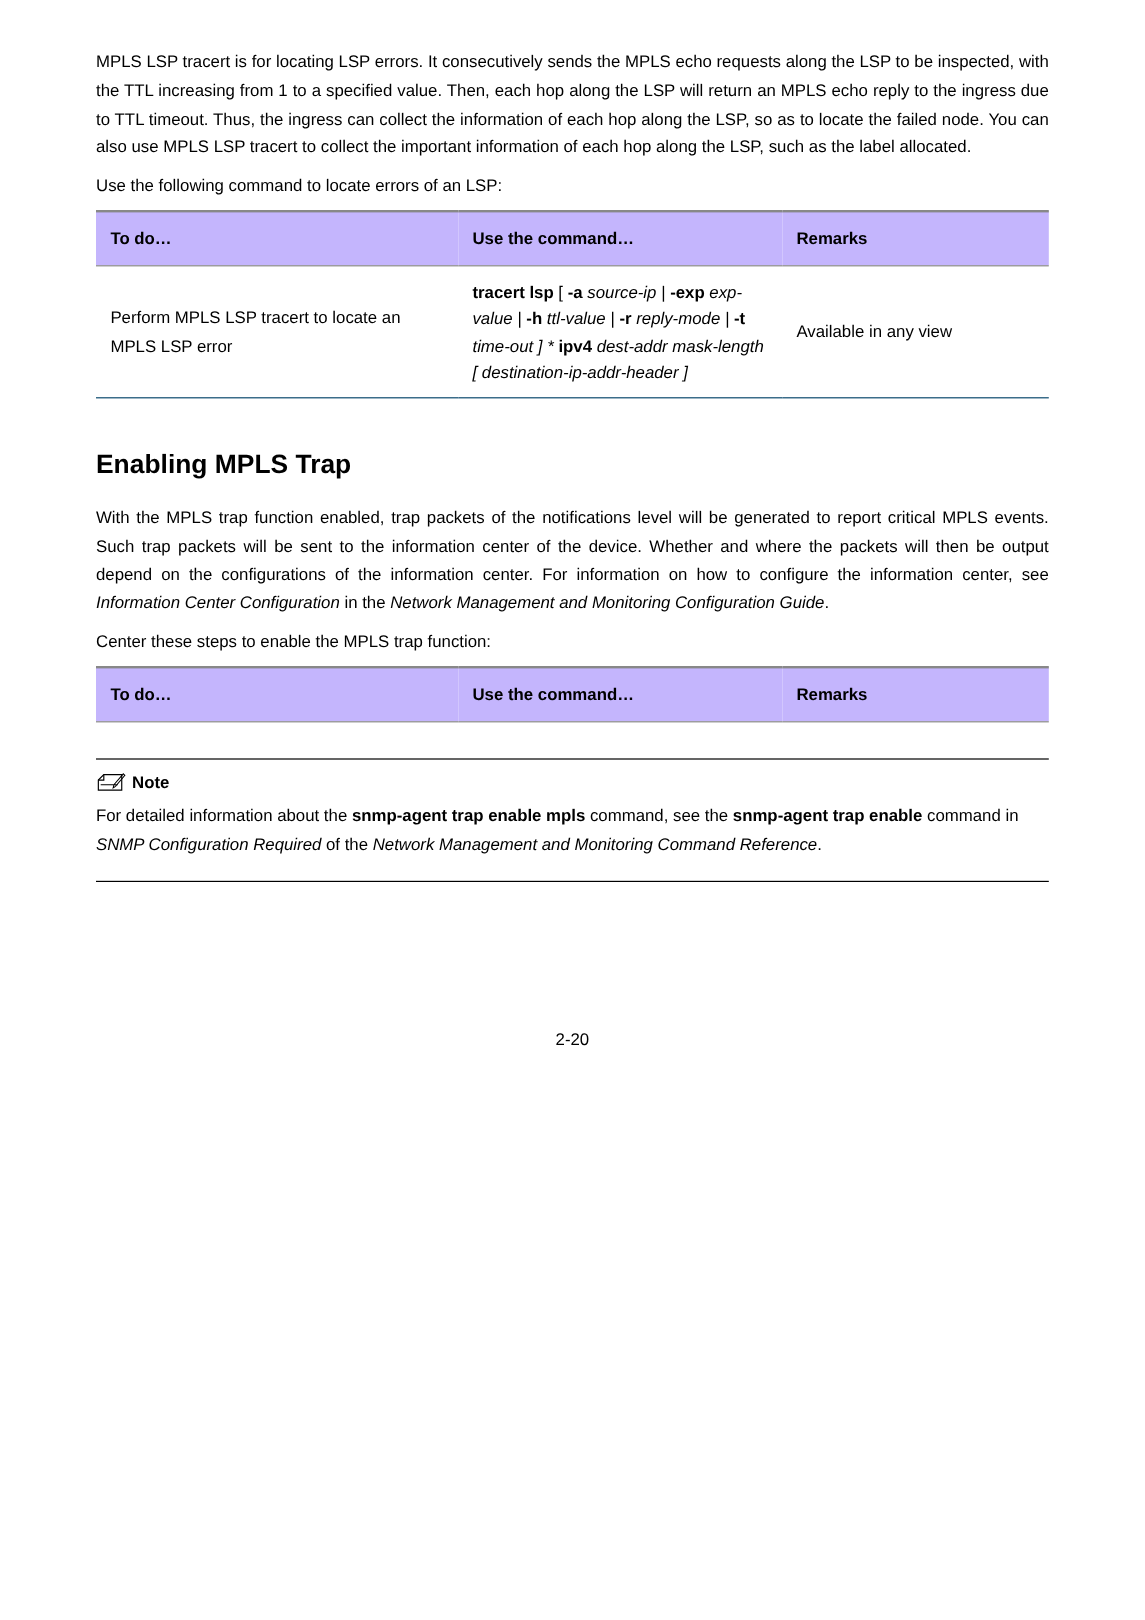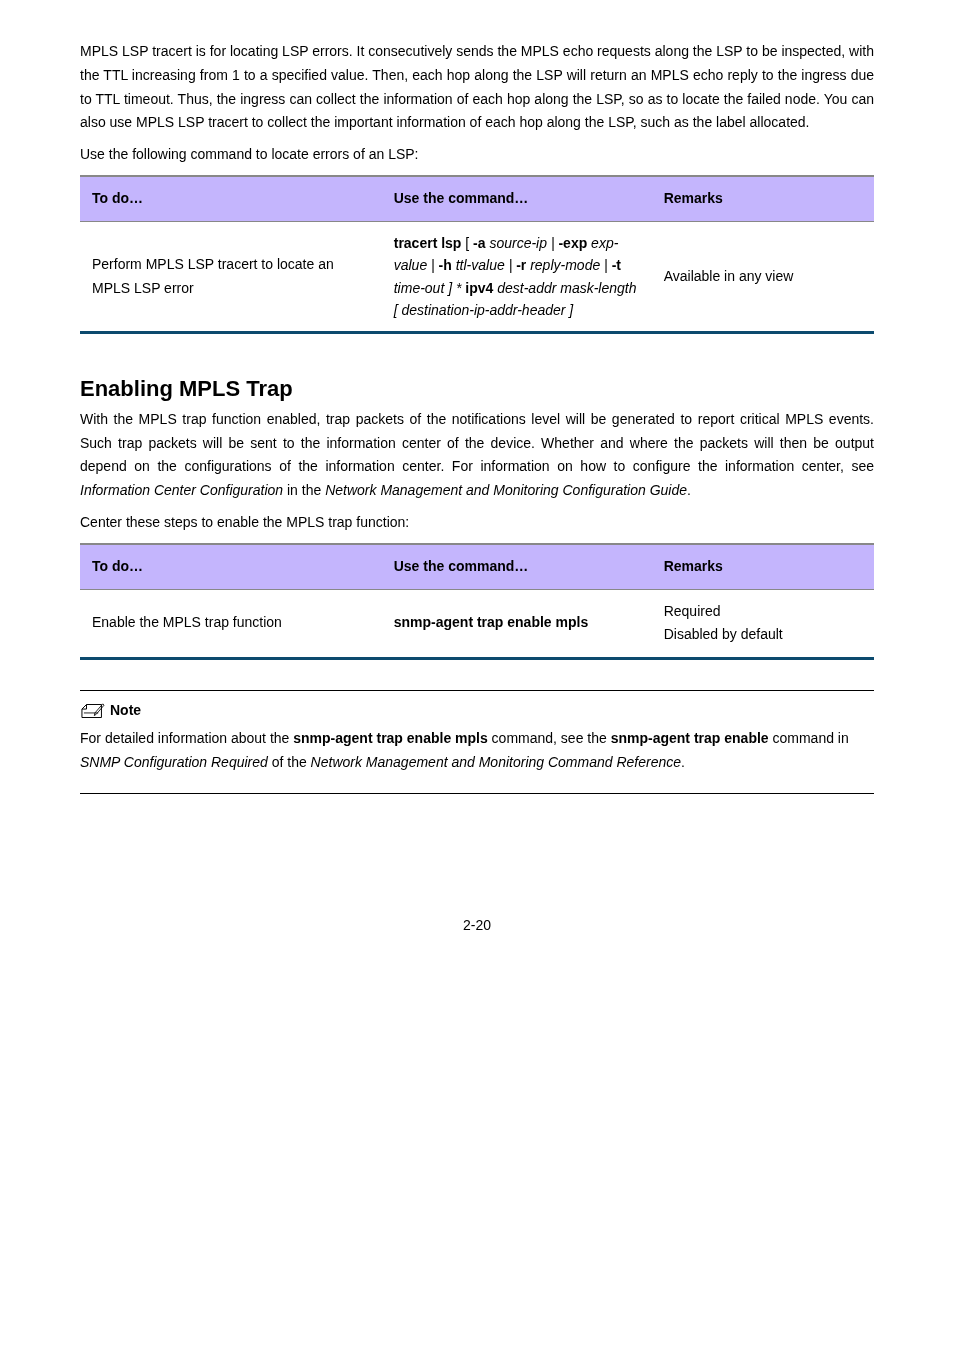--- a/index.html
+++ b/index.html
@@ -25,32 +25,33 @@
   }
   th {
     background: #c4b5fd;
     border-top: 2px solid #888;
     border-bottom: 1px solid #888;
     padding: 10px 12px;
     text-align: left;
     font-weight: bold;
   }
   td {
-    border-bottom: 3px solid #0c4a6e;
+    border-bottom: 1px solid #0c4a6e;
     padding: 10px 12px;
     vertical-align: middle;
     text-align: left;
   }
   td.cmd {
     line-height: 1.6;
   }
   .section-heading {
     font-size: 22px;
     font-weight: bold;
     margin-top: 36px;
+    margin-bottom: 14px;
   }
   .note-sep {
     border: none;
     border-top: 1px solid #000;
     margin: 18px 0 8px 0;
   }
   .note-line {
     display: flex;
     align-items: center;
     margin-bottom: 4px;
@@ -104,28 +105,20 @@
 
 <div class="paragraph">Center these steps to enable the MPLS trap function:</div>
 
 <table>
   <tbody>
       <tr>
     <th style="width:38%">To do…</th>
     <th style="width:34%">Use the command…</th>
     <th style="width:28%">Remarks</th>
   </tr>
-  <tr>
-    <td>Enable the MPLS trap function</td>
-    <td><b>snmp-agent trap enable mpls</b></td>
-    <td>
-      <div>Required</div>
-      <div>Disabled by default</div>
-    </td>
-  </tr>
 </tbody>
   </table>
 
 <hr class="note-sep">
 <div class="note-line">
   <svg class="note-icon" viewBox="0 0 40 30">
     <path d="M3 25 L33 25 L33 5 L10 5 L3 12 Z" fill="none" stroke="#000" stroke-width="1.5"></path>
     <path d="M10 5 L10 12 L3 12" fill="none" stroke="#000" stroke-width="1.5"></path>
     <path d="M6 18 L28 18 M35 4 L37 6 L25 20 L22 22 L23 18 Z" fill="none" stroke="#000" stroke-width="1.3"></path>
   </svg>

